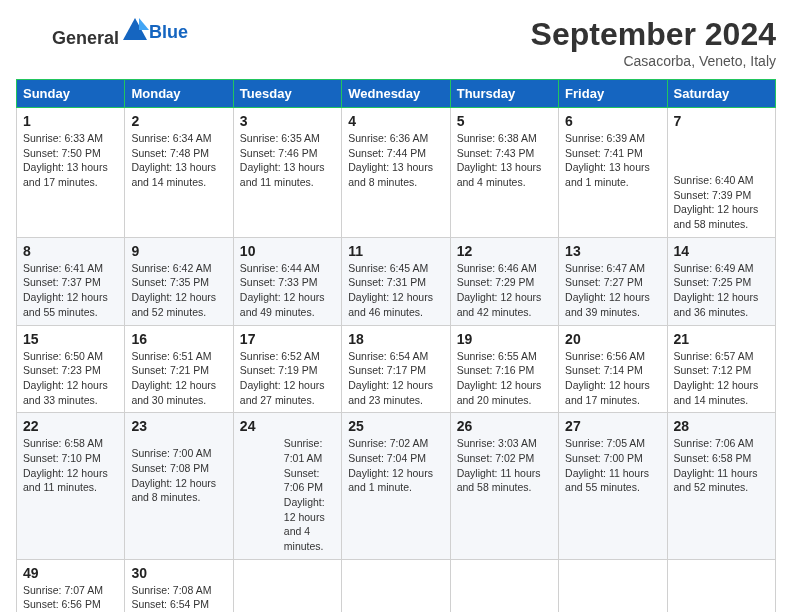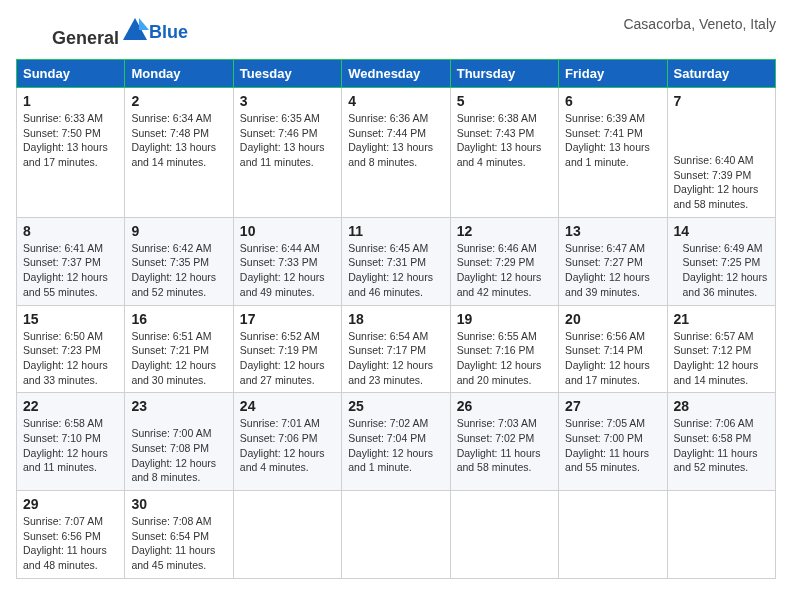--- a/index.html
+++ b/index.html
@@ -96,20 +96,21 @@
   <div class="logo">
     <div>
       <span class="logo-text-general">General</span><svg class="logo-icon" viewBox="0 0 28 28">
           <polygon points="14,2 26,24 2,24" fill="#1565c0"></polygon>
           <polygon points="18,2 28,14 18,14" fill="#42a5f5"></polygon>
         </svg>
     </div>
     <span class="logo-text-blue">Blue</span>
   </div>
   <div class="title-block">
+    <div class="month-title">September 2024</div>
     <div class="location">Casacorba, Veneto, Italy</div>
   </div>
 </div>
 
 <table class="calendar">
   <thead>
     <tr>
         <th>Sunday</th>
         <th>Monday</th>
         <th>Tuesday</th>
@@ -196,21 +197,21 @@
 Daylight: 12 hours and 42 minutes.</div>
         </td>
         <td>
           <span class="day-number">13</span>
           <div class="day-detail" style="white-space: pre-line;">Sunrise: 6:47 AM
 Sunset: 7:27 PM
 Daylight: 12 hours and 39 minutes.</div>
         </td>
         <td>
           <span class="day-number">14</span>
-          <div class="day-detail" style="white-space: pre-line; margin-left: 9px;">Sunrise: 6:49 AM
+          <div class="day-detail" style="white-space: pre-line;">Sunrise: 6:49 AM
 Sunset: 7:25 PM
 Daylight: 12 hours and 36 minutes.</div>
         </td>
       </tr>
       <tr>
         <td>
           <span class="day-number">15</span>
           <div class="day-detail" style="white-space: pre-line;">Sunrise: 6:50 AM
 Sunset: 7:23 PM
 Daylight: 12 hours and 33 minutes.</div>
@@ -260,52 +261,52 @@
 Daylight: 12 hours and 11 minutes.</div>
         </td>
         <td>
           <span class="day-number">23</span>
           <div class="day-detail" style="white-space: pre-line; margin-top: 12px;">Sunrise: 7:00 AM
 Sunset: 7:08 PM
 Daylight: 12 hours and 8 minutes.</div>
         </td>
         <td>
           <span class="day-number">24</span>
-          <div class="day-detail" style="white-space: pre-line;">Sunrise: 7:01 AM
+          <div class="day-detail" style="white-space: pre-line; margin-left: 44px;">Sunrise: 7:01 AM
 Sunset: 7:06 PM
 Daylight: 12 hours and 4 minutes.</div>
         </td>
         <td>
           <span class="day-number">25</span>
           <div class="day-detail" style="white-space: pre-line;">Sunrise: 7:02 AM
 Sunset: 7:04 PM
 Daylight: 12 hours and 1 minute.</div>
         </td>
         <td>
           <span class="day-number">26</span>
-          <div class="day-detail" style="white-space: pre-line;">Sunrise: 7:03 AM
+          <div class="day-detail" style="white-space: pre-line;">Sunrise: 3:03 AM
 Sunset: 7:02 PM
 Daylight: 11 hours and 58 minutes.</div>
         </td>
         <td>
           <span class="day-number">27</span>
           <div class="day-detail" style="white-space: pre-line;">Sunrise: 7:05 AM
 Sunset: 7:00 PM
 Daylight: 11 hours and 55 minutes.</div>
         </td>
         <td>
           <span class="day-number">28</span>
           <div class="day-detail" style="white-space: pre-line;">Sunrise: 7:06 AM
 Sunset: 6:58 PM
 Daylight: 11 hours and 52 minutes.</div>
         </td>
       </tr>
       <tr>
         <td>
-          <span class="day-number">29</span>
+          <span class="day-number">49</span>
           <div class="day-detail" style="white-space: pre-line;">Sunrise: 7:07 AM
 Sunset: 6:56 PM
 Daylight: 11 hours and 48 minutes.</div>
         </td>
         <td>
           <span class="day-number">30</span>
           <div class="day-detail" style="white-space: pre-line;">Sunrise: 7:08 AM
 Sunset: 6:54 PM
 Daylight: 11 hours and 45 minutes.</div>
         </td>

